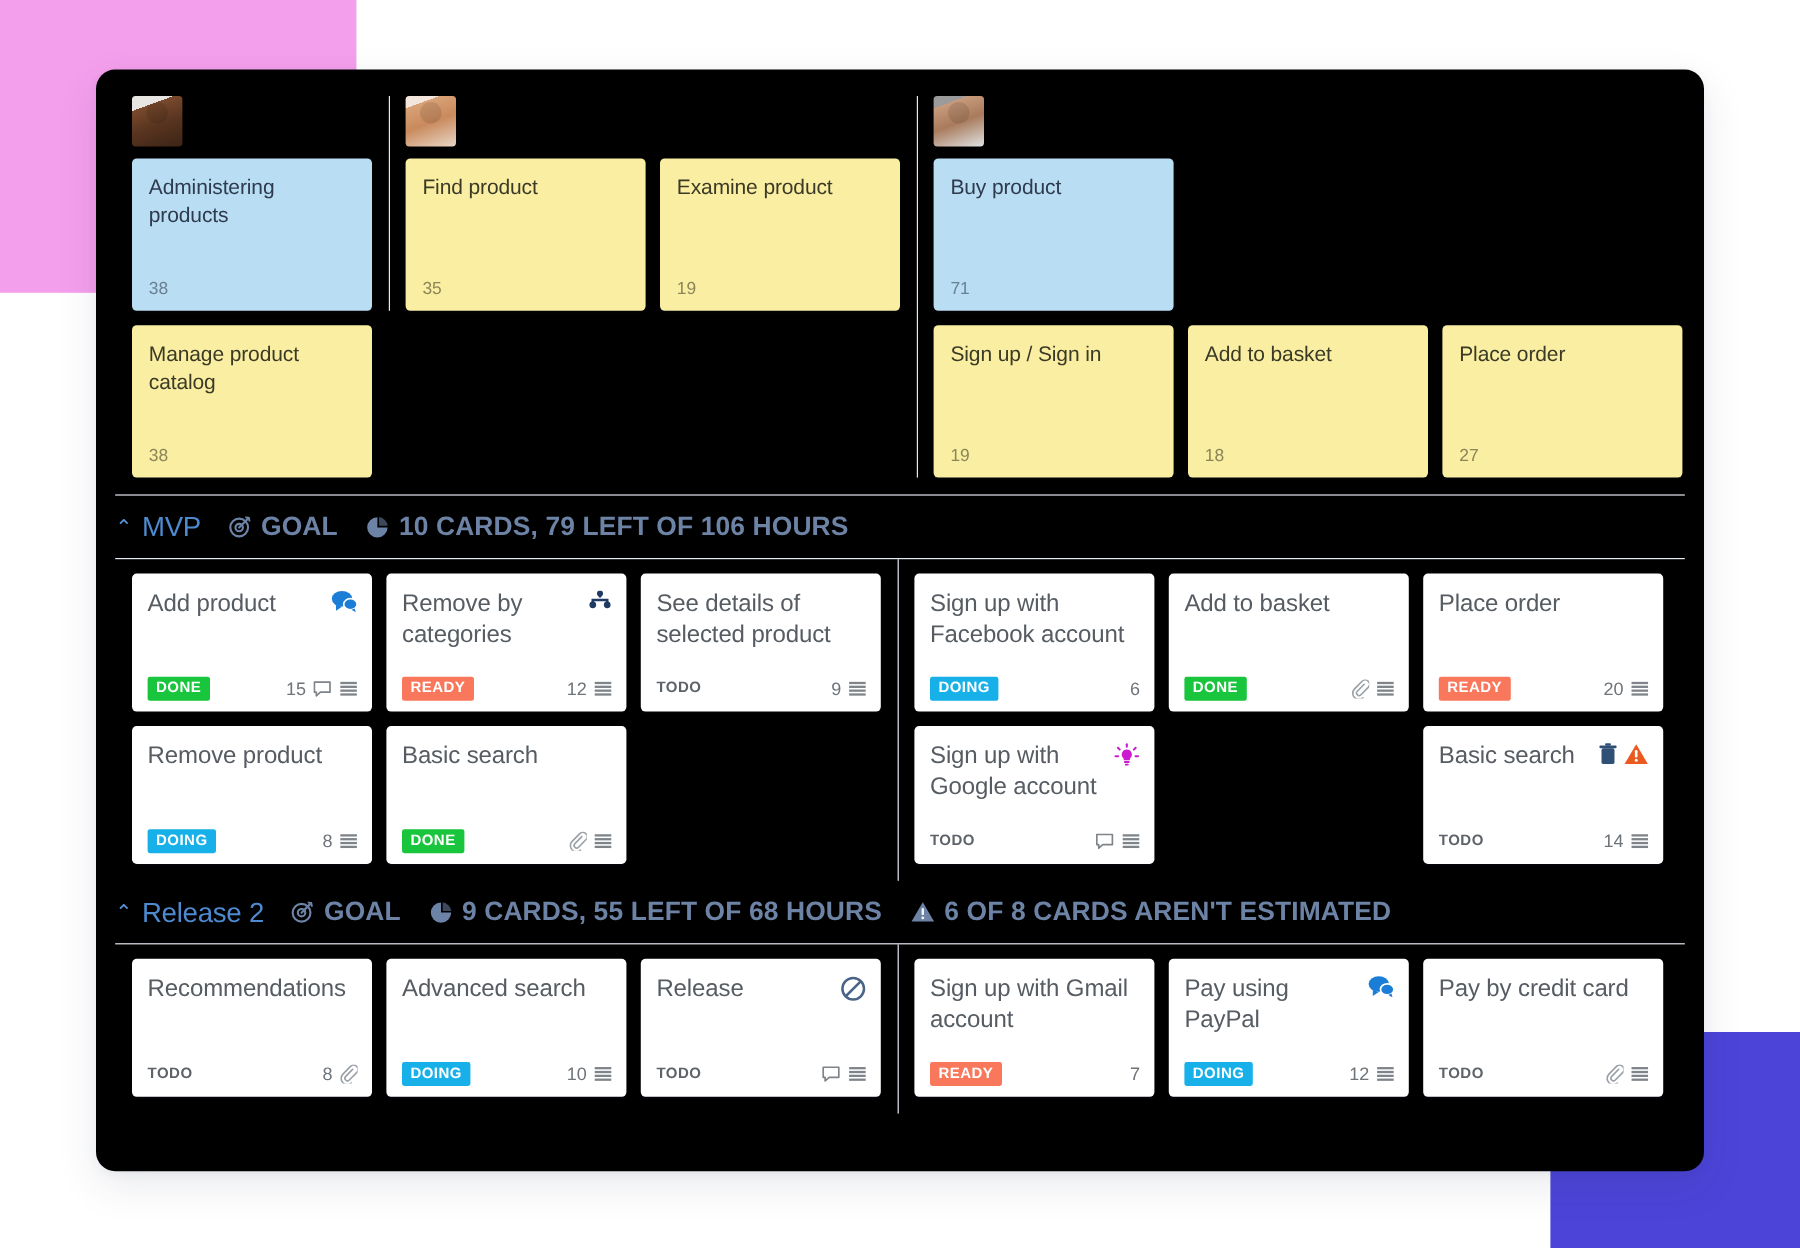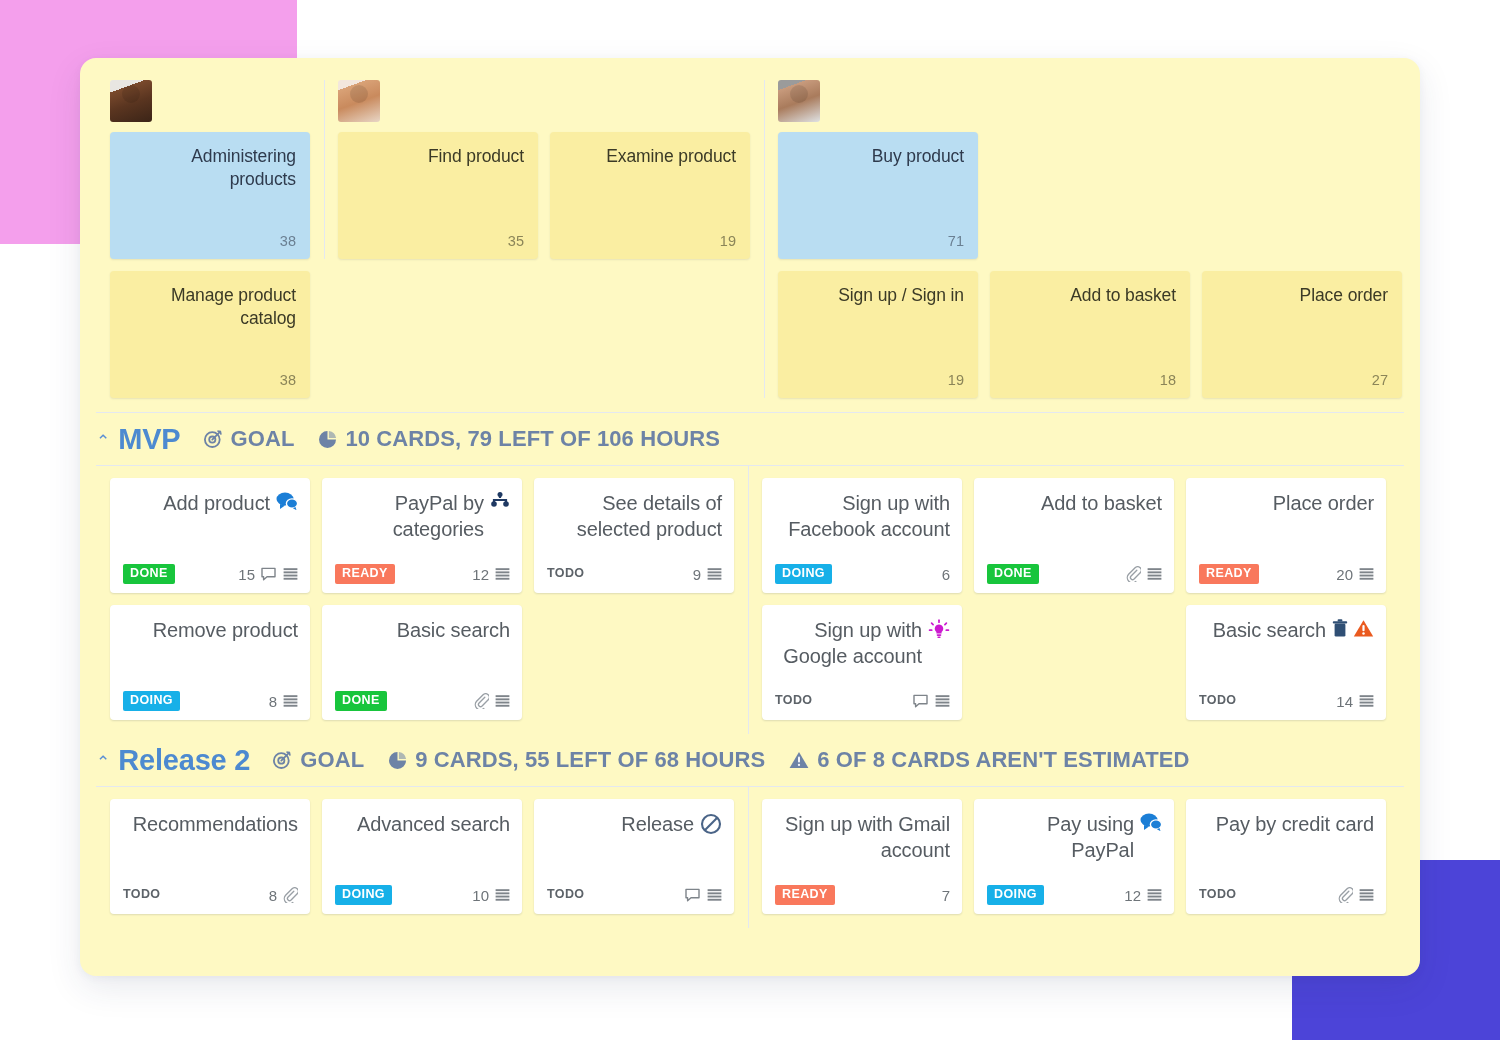--- a/index.html
+++ b/index.html
@@ -31,26 +31,25 @@
     left: 1292px; top: 860px;
     width: 208px; height: 180px;
     background: #4c44d8;
   }
 
   
   .board-panel {
     position: absolute;
     left: 80px; top: 58px;
     width: 1340px; height: 918px;
-    background: #fef9c3;
+    background: #000000;
     border-radius: 16px;
     box-shadow: 0 12px 34px rgba(40,50,90,0.10),
                 0 2px 8px rgba(40,50,90,0.05);
     overflow: hidden;
-    text-align: right;
   }
 
   .board-inner {
     position: relative;
     width: 100%;
     height: 100%;
     padding: 0;
   }
 
   
@@ -152,23 +151,23 @@
     margin-right: 22px;
   }
   .chevron-up {
     color: #5b8fd4;
     font-size: 17px;
     line-height: 1;
     position: relative;
     top: -2px;
   }
   .rel-name {
-    font-size: 29px;
+    font-size: 23px;
     color: #4d8ad0;
-    font-weight: 700;
+    font-weight: 400;
     letter-spacing: -0.2px;
   }
 
   .rel-meta {
     display: flex;
     align-items: center;
     gap: 8px;
     margin-right: 24px;
     color: #6d83a6;
     font-size: 22px;
@@ -421,21 +420,21 @@
                               </g>
                             </svg>
                           </span>
                         </div>
                       </div>
                     </div>
                   </div>
                   <div class="rel-col">
                     <div class="card">
                       <div class="card-top">
-                        <div class="card-title">PayPal by categories</div>
+                        <div class="card-title">Remove by categories</div>
                         <div class="card-top-icons">
                           <span class="icn">
                             <svg width="20" height="18" viewBox="0 0 20 18">
                               <path d="M10 2 v4 M4 10 v-2 h12 v2" stroke="#1f3a63" stroke-width="2.2" fill="none"></path>
                               <circle cx="10" cy="2.5" r="2.5" fill="#1f3a63"></circle>
                               <circle cx="4" cy="12" r="2.8" fill="#1f3a63"></circle>
                               <circle cx="16" cy="12" r="2.8" fill="#1f3a63"></circle>
                             </svg>
                           </span>
                         </div>

